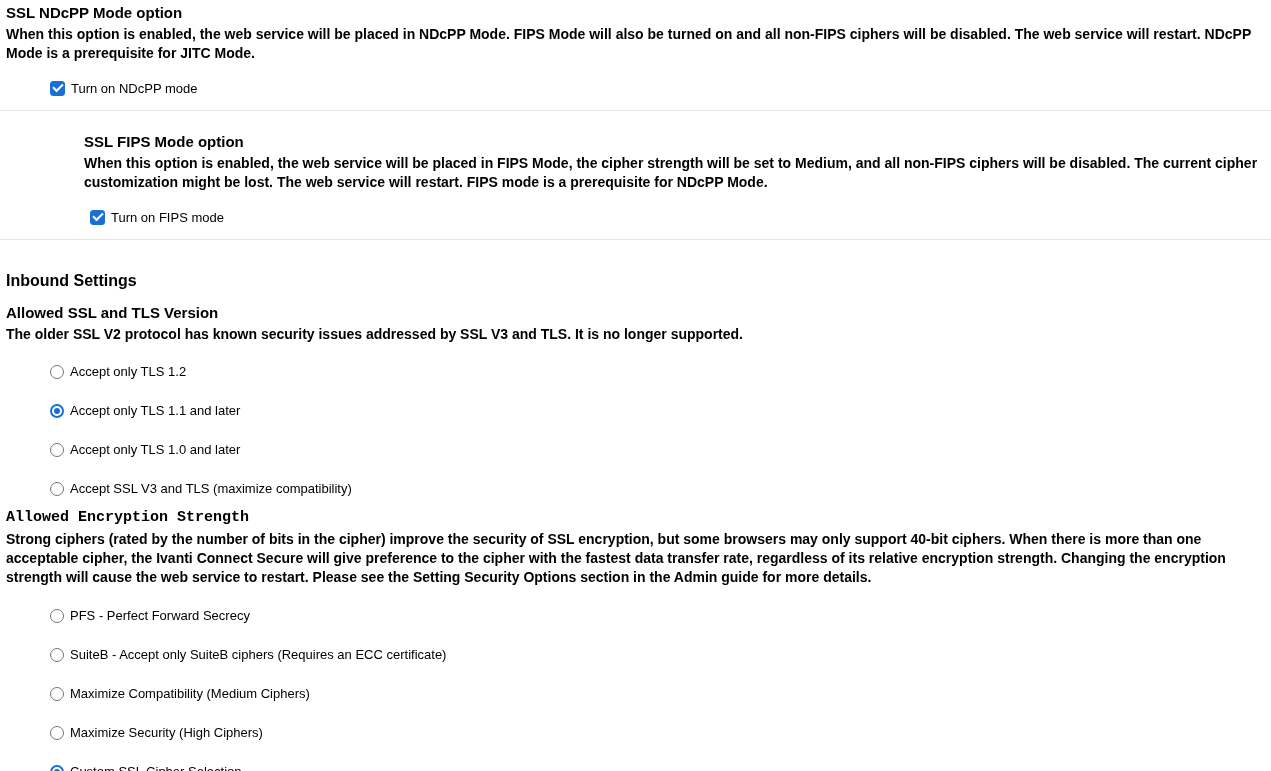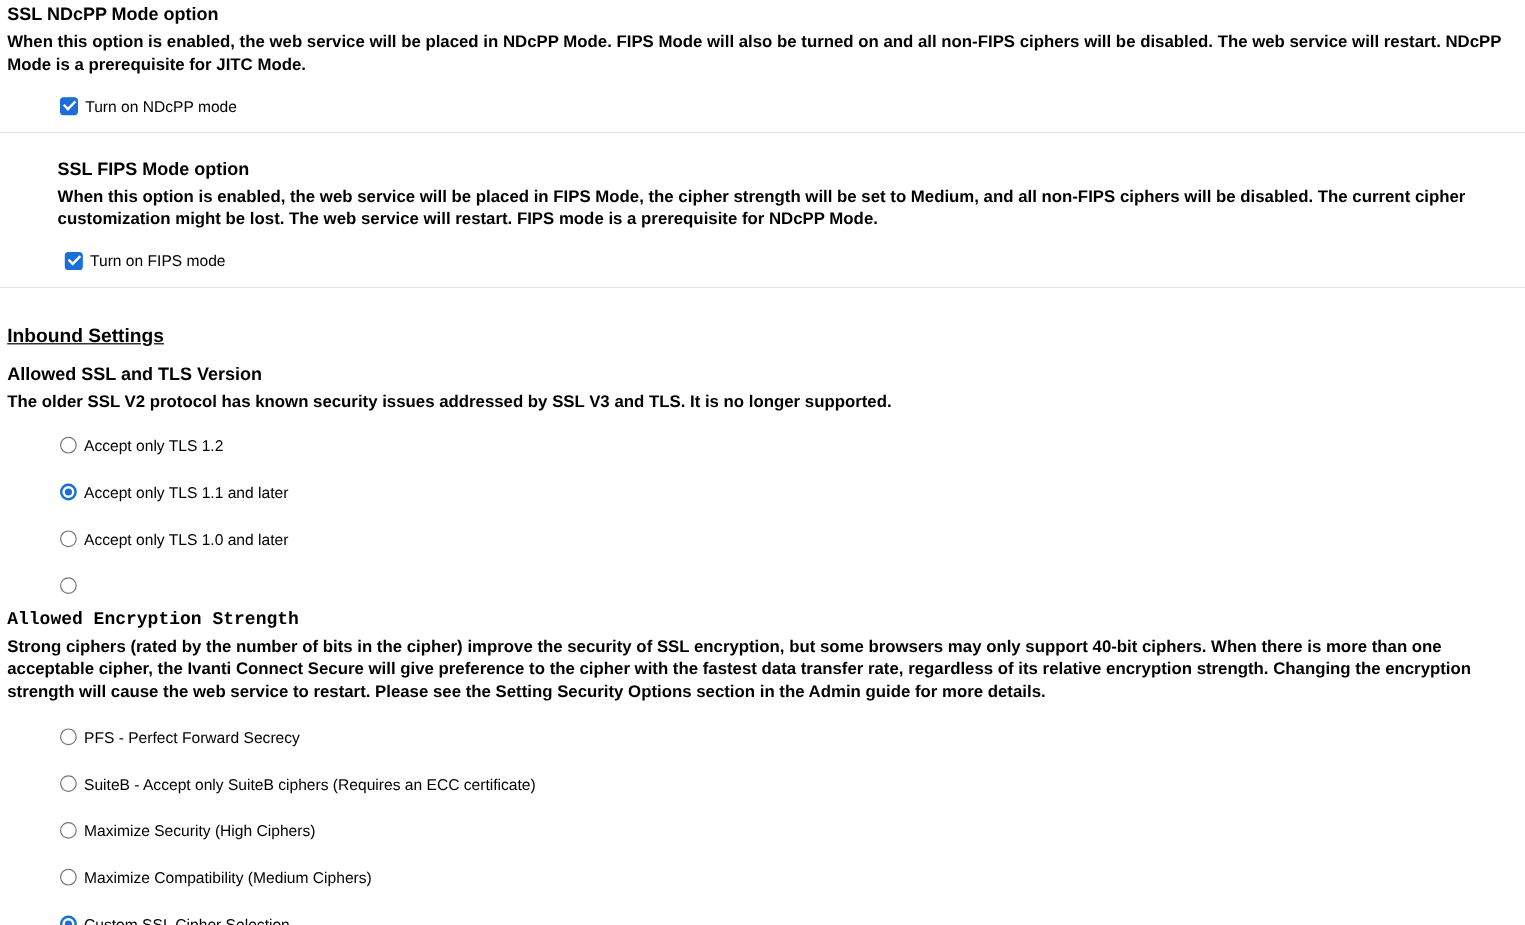--- a/index.html
+++ b/index.html
@@ -12,47 +12,47 @@
       font-size: 14px;
       color: #000;
       background: #fff;
       padding: 0;
       width: 1271px;
     }
     .section {
       padding: 4px 6px 12px 6px;
     }
     .section-indent {
-      padding-left: 48px;
+      padding-left: 84px;
     }
     .divider {
       border: none;
       border-top: 1px solid #e5e5e5;
       margin: 0;
     }
     h2.section-title {
       font-size: 15px;
       font-weight: bold;
       margin-bottom: 4px;
     }
     h2.big-title {
       font-size: 16px;
       font-weight: bold;
       margin-top: 28px;
       margin-bottom: 14px;
-      text-decoration: underline;
     }
     p.description {
       font-size: 14px;
       line-height: 1.35;
       margin-bottom: 14px;
       font-weight: bold;
     }
     .option-row {
       display: flex;
+      align-items: center;
       gap: 6px;
       margin-top: 18px;
       margin-bottom: 2px;
     }
     .option-row.indented {
       margin-left: 44px;
     }
     .radio-list .option-row,
     .checkbox-list .option-row {
       padding: 3px 0;
@@ -153,41 +153,42 @@
     <div class="option-row">
       <span class="radio selected"></span>
       <span class="option-label">Accept only TLS 1.1 and later</span>
     </div>
     <div class="option-row">
       <span class="radio"></span>
       <span class="option-label">Accept only TLS 1.0 and later</span>
     </div>
     <div class="option-row">
       <span class="radio"></span>
+      <span class="option-label">Accept SSL V3 and TLS (maximize compatibility)</span>
     </div>
   </div>
 
   <h2 class="section-title" style="margin-top:10px;font-family:Liberation Mono, monospace;">Allowed Encryption Strength</h2>
   <p class="description">Strong ciphers (rated by the number of bits in the cipher) improve the security of SSL encryption, but some browsers may only support 40-bit ciphers. When there is more than one acceptable cipher, the Ivanti Connect Secure will give preference to the cipher with the fastest data transfer rate, regardless of its relative encryption strength. Changing the encryption strength will cause the web service to restart. Please see the Setting Security Options section in the Admin guide for more details.</p>
 
   <div class="radio-list" style="margin-left:44px;">
     <div class="option-row">
       <span class="radio"></span>
       <span class="option-label">PFS - Perfect Forward Secrecy</span>
     </div>
     <div class="option-row">
       <span class="radio"></span>
       <span class="option-label">SuiteB - Accept only SuiteB ciphers (Requires an ECC certificate)</span>
     </div>
     <div class="option-row">
       <span class="radio"></span>
-      <span class="option-label">Maximize Security (High Ciphers)</span>
+      <span class="option-label">Maximize Compatibility (Medium Ciphers)</span>
     </div>
     <div class="option-row">
       <span class="radio"></span>
-      <span class="option-label">Maximize Compatibility (Medium Ciphers)</span>
+      <span class="option-label">Maximize Security (High Ciphers)</span>
     </div>
     <div class="option-row">
       <span class="radio selected"></span>
       <span class="option-label">Custom SSL Cipher Selection</span>
     </div>
   </div>
 </div>
 
 </body></html>

